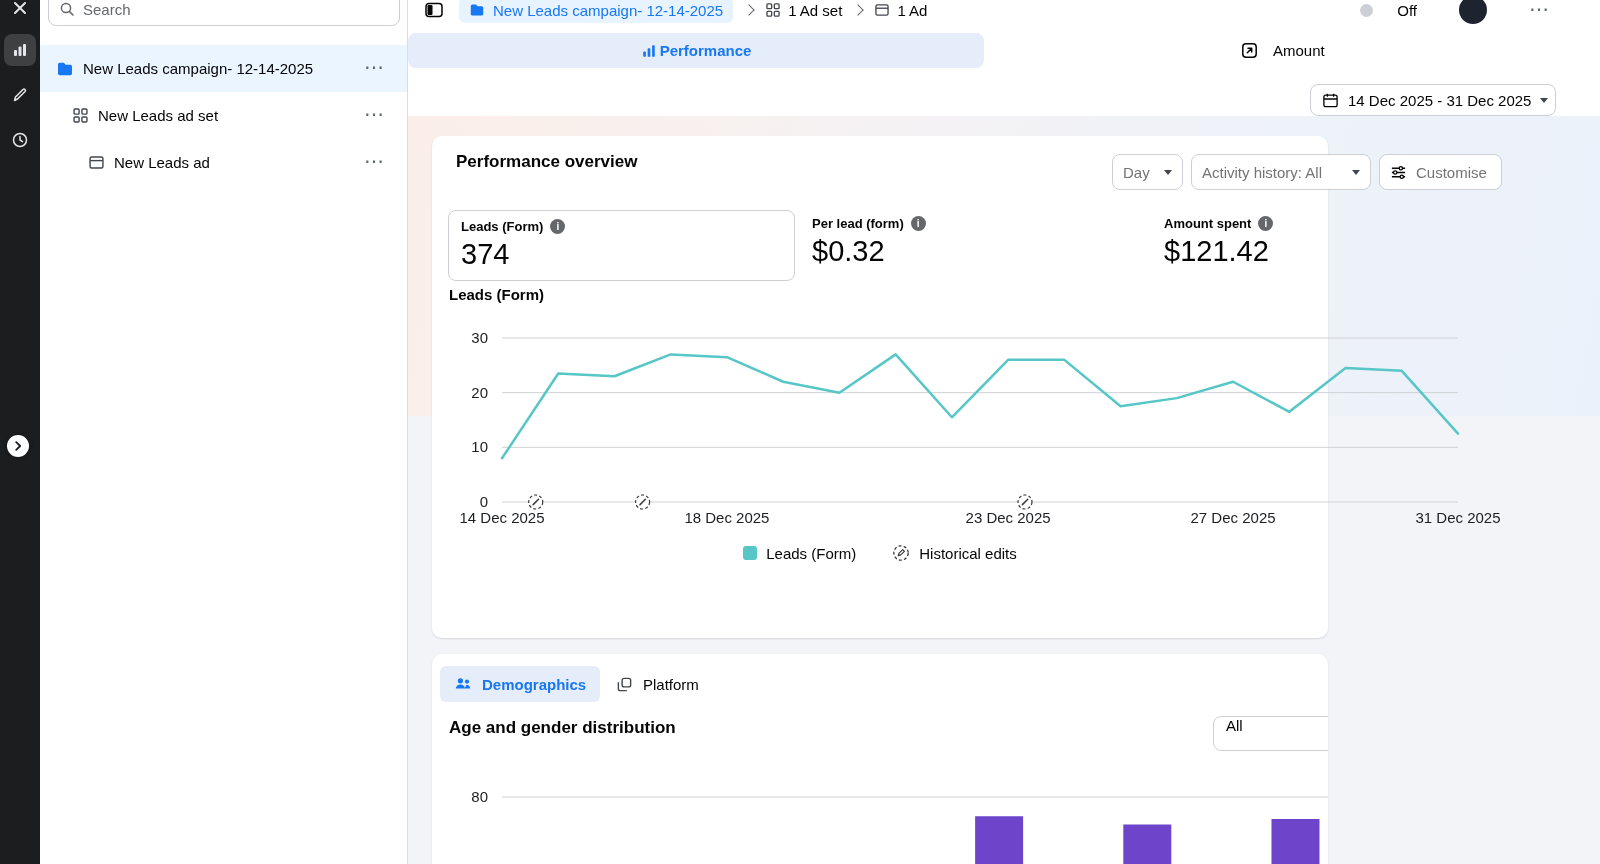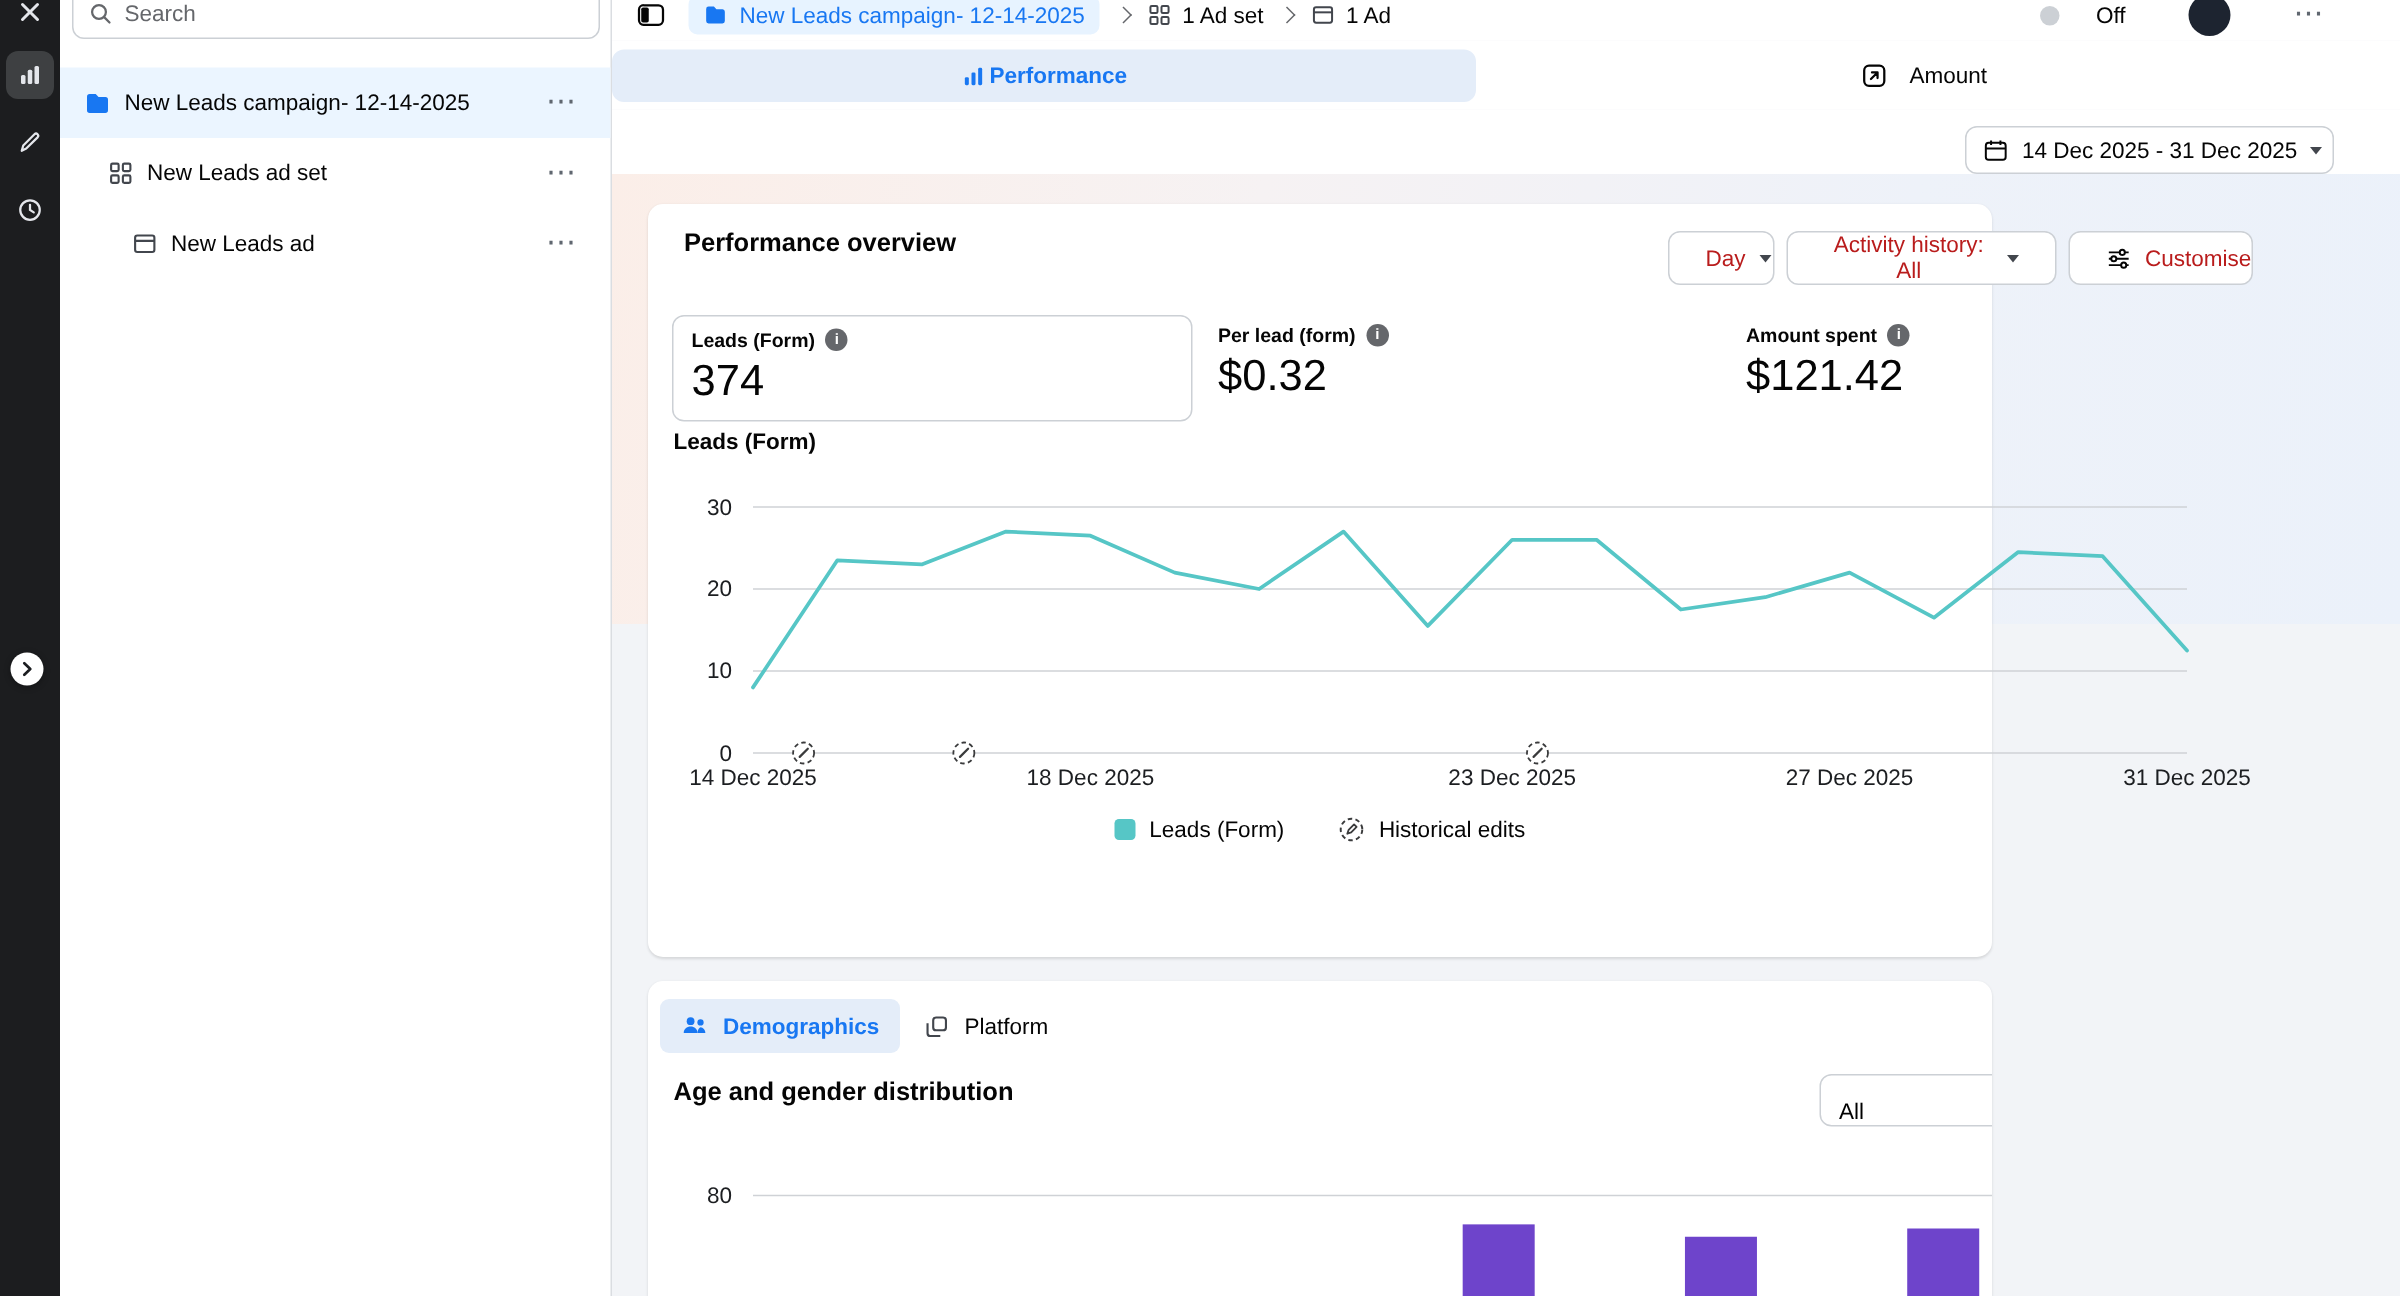--- a/index.html
+++ b/index.html
@@ -62,21 +62,21 @@
 
   .content{position:absolute;left:0;top:116px;width:100%;height:748px;background:#f2f4f7}
   .grad{position:absolute;left:0;top:0;width:100%;height:300px;
     background:linear-gradient(100deg,#fbeee8 0%,#f6f2f3 35%,#eef2f9 70%,#ebf1fa 100%)}
   .card{position:absolute;left:24px;width:896px;background:#fff;border-radius:10px;box-shadow:0 1px 2px rgba(0,0,0,.12)}
   .card1{top:20px;height:502px}
   .card2{top:538px;height:210px;border-radius:10px 10px 0 0;overflow:hidden}
 
   .card-title{position:absolute;left:24px;top:16px;font-size:17px;font-weight:700}
   .btn{position:absolute;top:18px;height:36px;border:1px solid #ccd0d5;border-radius:8px;background:#fff;
-    display:flex;align-items:center;gap:9px;padding:0 24px;font-size:15px;color:#b91c1c;cursor:pointer;font-family:inherit}
+    display:flex;align-items:center;gap:9px;padding:0 10px;font-size:15px;color:#737373;cursor:pointer;font-family:inherit}
   .btn-day{left:680px;width:71px;justify-content:space-between}
   .btn-activity{left:759px;width:180px;justify-content:space-between}
   .btn-customise{left:947px;width:123px}
 
   .metric-box{position:absolute;left:16px;top:74px;width:347px;height:71px;border:1px solid #ccd0d5;border-radius:8px;
     padding:8px 12px;cursor:pointer;background:#fff}
   .metric{position:absolute;top:80px}
   .metric-2{left:380px}
   .metric-3{left:732px}
   .metric-label{display:flex;align-items:center;gap:7px;font-size:13px;font-weight:700;color:#050505}
@@ -93,21 +93,21 @@
   .legend-swatch{width:14px;height:14px;border-radius:3px;background:#56c6c6}
 
   .chip{position:absolute;top:12px;height:36px;display:flex;align-items:center;gap:10px;padding:0 14px;
     border:none;border-radius:6px;background:transparent;cursor:pointer;font-family:inherit}
   .chip span{font-size:15px;color:#050505}
   .chip-demo{left:8px;background:#e4edf9}
   .chip-demo span{color:#1877f2;font-weight:600}
   .chip-platform{left:170px}
   .card2-title{position:absolute;left:17px;top:64px;font-size:17px;font-weight:700}
   .select{position:absolute;top:62px;height:35px;border:1px solid #ccd0d5;border-radius:8px;background:#fff;
-    display:flex;align-items:flex-end;justify-content:space-between;padding:0 12px;font-size:15px;cursor:pointer;font-family:inherit}
+    display:flex;align-items:flex-start;justify-content:space-between;padding:0 12px;font-size:15px;cursor:pointer;font-family:inherit}
   .select-all{left:781px;width:152px}
   .select-results{left:945px;width:150px}
   .bar-svg{position:absolute;left:0;top:120px}
 </style>
 </head>
 <body>
 
 <div class="rail">
   <button class="rail-btn" style="top:-8px">
     <span>

